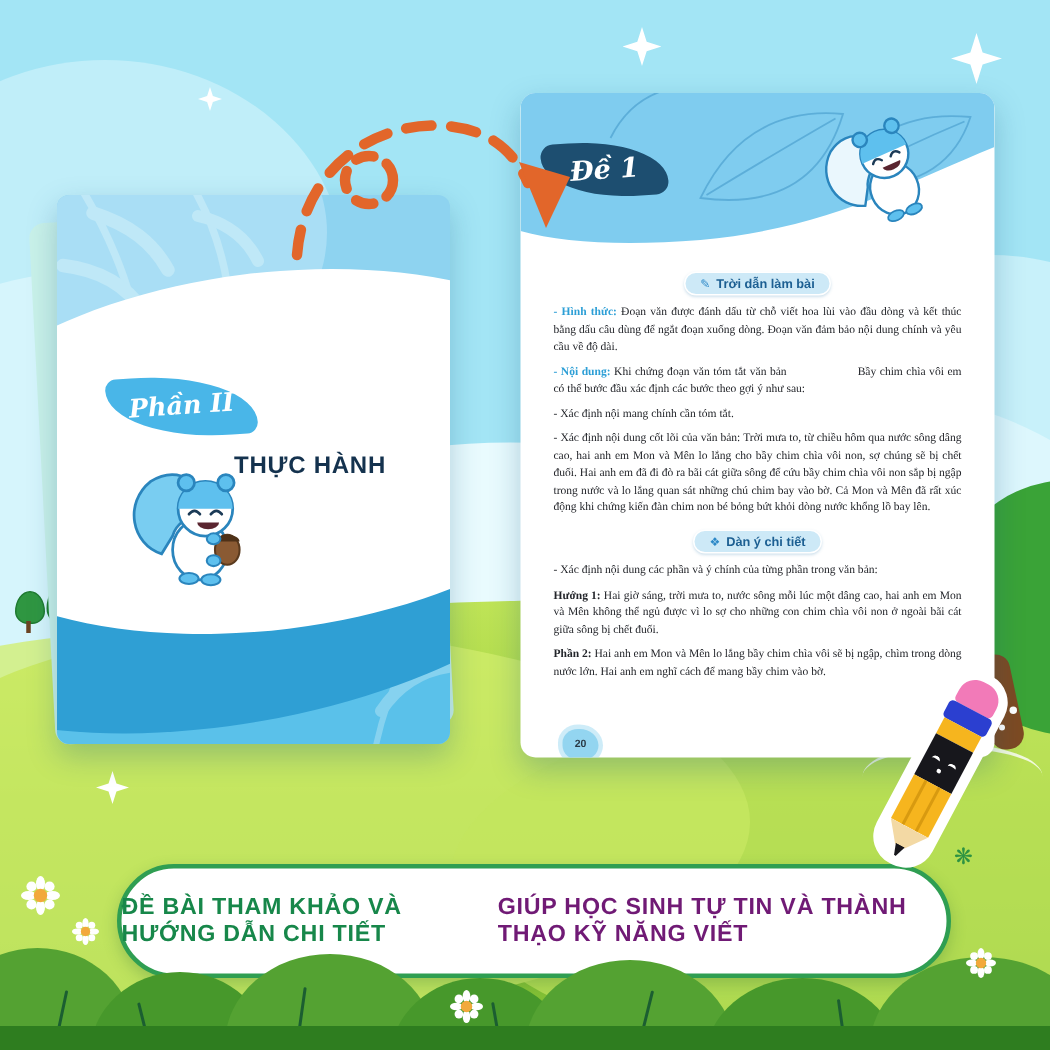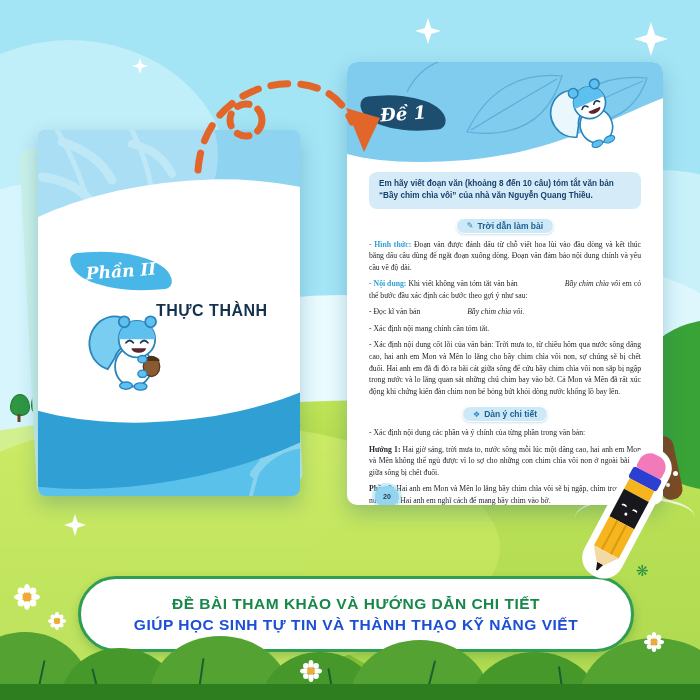--- a/index.html
+++ b/index.html
@@ -65,32 +65,32 @@
           font-size:8.2px;line-height:1.5;}
   .badge-row{display:flex;justify-content:center;margin:9px 0 5px 0;}
   .badge{background:#cde9f7;border:1px solid #ffffff;border-radius:9px;padding:2px 10px;
          display:flex;align-items:center;gap:4px;box-shadow:0 1px 2px rgba(60,130,180,.25);}
   .badge .ic{color:#2d89c8;font-size:8px;font-family:"DejaVu Sans",sans-serif;}
   .badge .tx{color:#1c5f92;font-weight:bold;font-size:8.5px;}
   .para{margin:0 0 5px 0;font-family:"Liberation Serif",serif;font-size:7.7px;line-height:1.5;
         color:#23252a;text-align:justify;}
   .para .b{color:#2d9fd6;font-weight:bold;}
   .para .k{font-weight:bold;}
-  .para .i{font-style:italic;padding-left:45px;}
+  .para .i{padding-left:45px;}
   .pagenum{position:absolute;left:28px;top:424px;width:24px;height:21px;background:#93d5f0;
            border-radius:45% 55% 50% 50%;display:flex;align-items:center;justify-content:center;
            font-size:7px;color:#2a3a46;font-weight:bold;box-shadow:0 0 0 3px rgba(147,213,240,.45);}
   
   .arrow-svg{position:absolute;left:180px;top:62px;z-index:8;}
   
   .banner{position:absolute;left:78px;top:576px;width:550px;height:70px;background:#fff;
-          border:3px solid #2f9e52;border-radius:38px;z-index:8;display:flex;flex-direction:column;
+          border:3px solid #2f9e52;border-radius:38px;z-index:8;display:flex;flex-direction:row;
           align-items:center;justify-content:center;gap:3px;box-shadow:0 4px 10px rgba(30,100,50,.25);}
   .bl1{color:#17874a;font-weight:800;font-size:15.5px;letter-spacing:.5px;}
-  .bl2{color:#1d4ed8;font-weight:800;font-size:15.5px;letter-spacing:.5px;
+  .bl2{color:#701a75;font-weight:800;font-size:15.5px;letter-spacing:.5px;
        text-shadow:-1px -1px 0 #fff,1px -1px 0 #fff,-1px 1px 0 #fff,1px 1px 0 #fff,0 2px 0 #fff;}
   
   .pencil-wrap{position:absolute;left:592px;top:448px;width:70px;height:130px;z-index:10;
                transform:rotate(28deg);}
   .sticker{position:absolute;left:14px;top:-6px;width:42px;height:142px;background:#fff;
            border-radius:20px;}
   .pencil{position:absolute;left:21px;top:0;width:28px;height:130px;display:flex;flex-direction:column;}
   .p-eraser{height:20px;background:#f27ab8;border-radius:12px 12px 3px 3px;}
   .p-ferrule{height:13px;background:#2b3fd0;border-radius:3px;margin:0 -2px;}
   .p-y1{height:12px;background:#f6b51e;}
@@ -182,21 +182,21 @@
           <path d="M112,30 C92,34 78,44 68,60" stroke-width="8"></path>
           <path d="M126,62 C104,64 88,74 76,92" stroke-width="8"></path>
         </g>
       </svg>
     </div>
     <div class="cv-dark"></div>
     <div class="cv-band"></div>
     <div class="cv-leaf">
       <span>Phần II</span>
     </div>
-    <div class="cv-title">THỰC THÀNH</div>
+    <div class="cv-title">THỰC HÀNH</div>
     <svg class="abs" style="left:42px;top:180px;" width="92" height="82" viewBox="0 0 100 90">
       <path d="M30,65 C8,58 2,28 22,12 C44,-2 64,16 52,34 C46,42 40,44 38,52 Z" fill="#79cdf1" stroke="#2a85bd" stroke-width="2"></path>
       <ellipse cx="58" cy="62" rx="20" ry="22" fill="#fff" stroke="#2a85bd" stroke-width="2"></ellipse>
       <circle cx="62" cy="32" r="20" fill="#fff" stroke="#2a85bd" stroke-width="2"></circle>
       <path d="M42,32 A20,20 0 0 1 82,32 Z" fill="#5ec0ee"></path>
       <circle cx="48" cy="13" r="6" fill="#5ec0ee" stroke="#2a85bd" stroke-width="2"></circle>
       <circle cx="77" cy="13" r="6" fill="#5ec0ee" stroke="#2a85bd" stroke-width="2"></circle>
       <path d="M50,36 q4,-5 8,0 M66,36 q4,-5 8,0" stroke="#1c3b57" stroke-width="2" fill="none" stroke-linecap="round"></path>
       <path d="M56,42 a8,5 0 0 0 16,0 Z" fill="#5a2530"></path>
       <ellipse cx="78" cy="62" rx="9" ry="11" fill="#8a5a33" stroke="#5a3a1e" stroke-width="1.5"></ellipse>
@@ -230,31 +230,29 @@
       <circle cx="77" cy="13" r="6" fill="#5ec0ee" stroke="#2a85bd" stroke-width="2"></circle>
       <path d="M50,36 q4,-5 8,0 M66,36 q4,-5 8,0" stroke="#1c3b57" stroke-width="2" fill="none" stroke-linecap="round"></path>
       <path d="M56,42 a8,5 0 0 0 16,0 Z" fill="#5a2530"></path>
       <ellipse cx="50" cy="83" rx="7" ry="4" fill="#5ec0ee" stroke="#2a85bd" stroke-width="1.5"></ellipse>
       <ellipse cx="66" cy="84" rx="7" ry="4" fill="#5ec0ee" stroke="#2a85bd" stroke-width="1.5"></ellipse>
     </svg>
     <div class="pg-leaf">
       <span>Đề 1</span>
     </div>
     <div class="pg-body">
-      <div class="prompt">Em hãy viết đoạn văn (khoảng 8 đến 10 câu) tóm tắt văn bản “Bầy chim chìa vôi” của nhà văn Nguyễn Quang Thiều.</div>
       <div class="badge-row">
         <div class="badge">
           <span class="ic">✎</span>
           <span class="tx">Trời dẫn làm bài</span>
         </div>
       </div>
       <div>
           <p class="para"><span class="b">- Hình thức: </span><span>Đoạn văn được đánh dấu từ chỗ viết hoa lùi vào đầu dòng và kết thúc bằng dấu câu dùng để ngắt đoạn xuống dòng. Đoạn văn đảm bảo nội dung chính và yêu cầu về độ dài.</span></p>
-          <p class="para"><span class="b">- Nội dung: </span><span>Khi viết không văn tóm tắt văn bản </span><span class="i">Bầy chim chìa vôi</span><span> em có thể bước đầu xác định các bước theo gợi ý như sau:</span></p>
-          <p class="para"><span>- Đọc kĩ văn bản </span><span class="i">Bầy chim chìa vôi.</span></p>
+          <p class="para"><span class="b">- Nội dung: </span><span>Khi chứng đoạn văn tóm tắt văn bản </span><span class="i">Bầy chim chìa vôi</span><span> em có thể bước đầu xác định các bước theo gợi ý như sau:</span></p>
           <p class="para"><span>- Xác định nội mang chính cần tóm tắt.</span></p>
           <p class="para"><span>- Xác định nội dung cốt lõi của văn bản: Trời mưa to, từ chiều hôm qua nước sông dâng cao, hai anh em Mon và Mên lo lắng cho bầy chim chìa vôi non, sợ chúng sẽ bị chết đuối. Hai anh em đã đi đò ra bãi cát giữa sông để cứu bầy chim chìa vôi non sắp bị ngập trong nước và lo lắng quan sát những chú chim bay vào bờ. Cả Mon và Mên đã rất xúc động khi chứng kiến đàn chim non bé bỏng bứt khỏi dòng nước khổng lồ bay lên.</span></p>
         </div>
       <div class="badge-row">
         <div class="badge">
           <span class="ic">❖</span>
           <span class="tx">Dàn ý chi tiết</span>
         </div>
       </div>
       <div>

